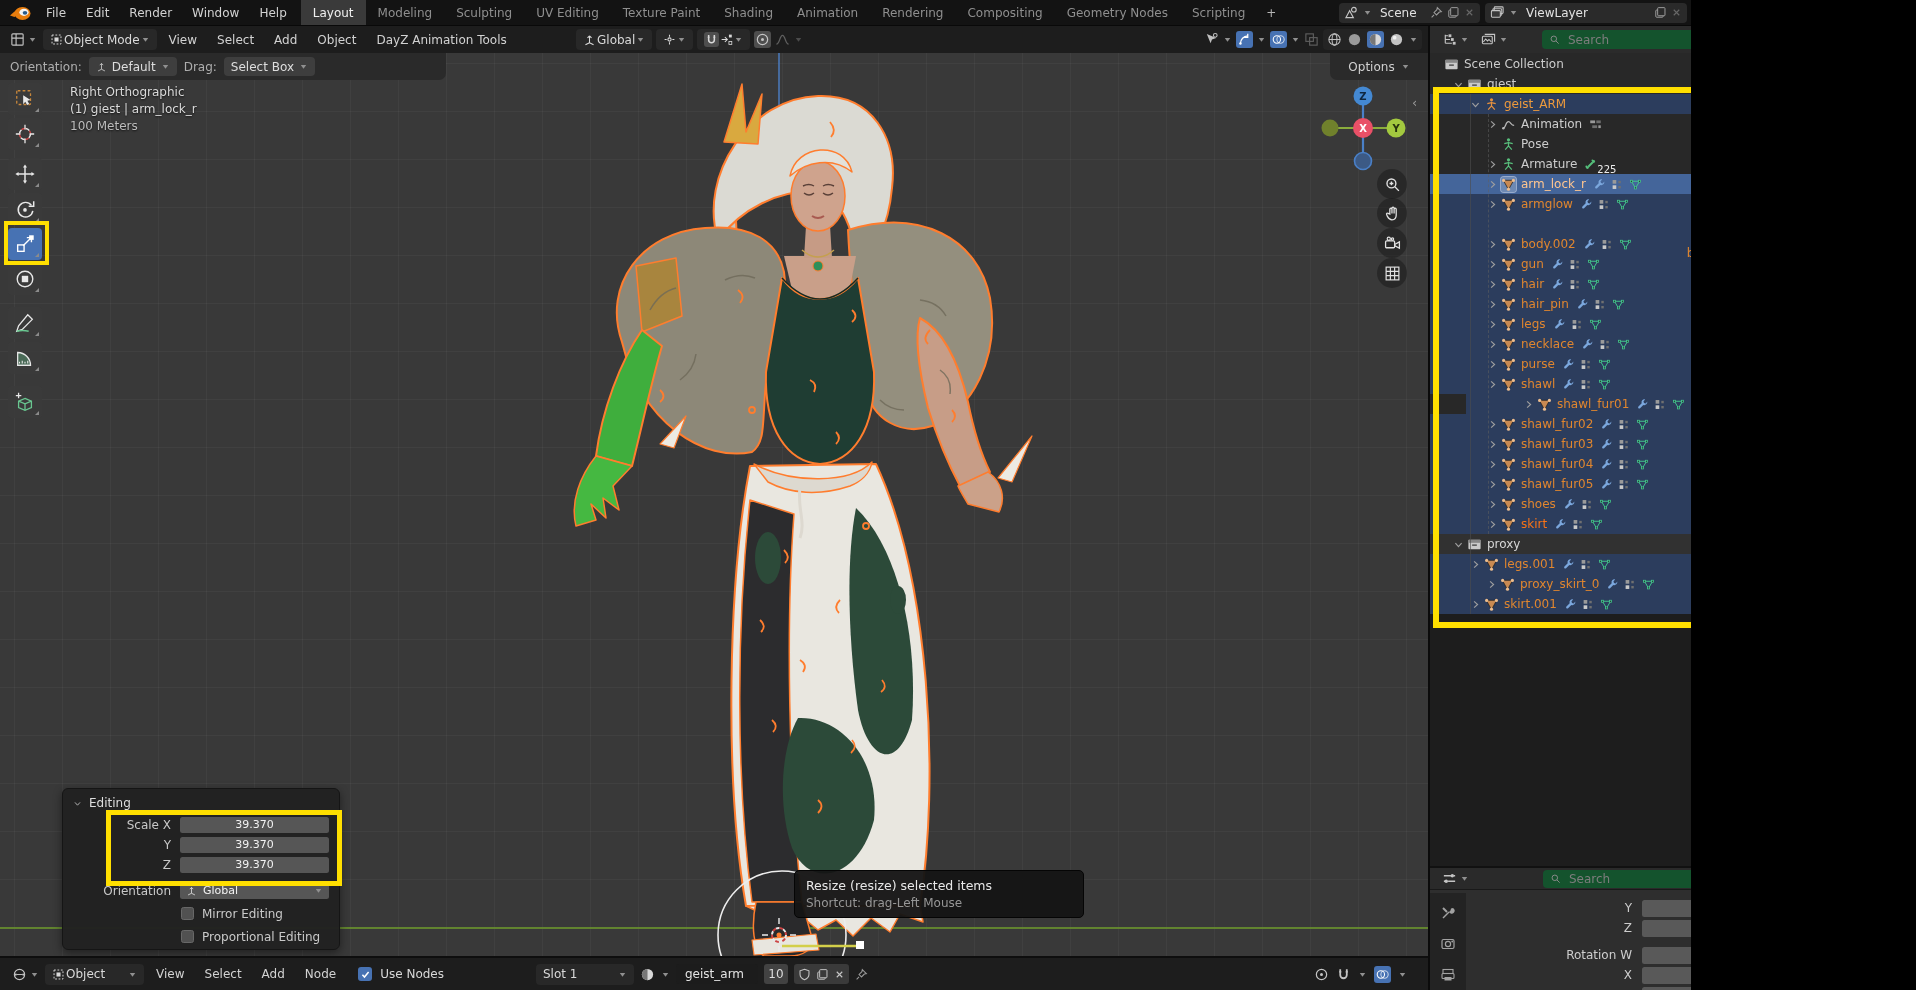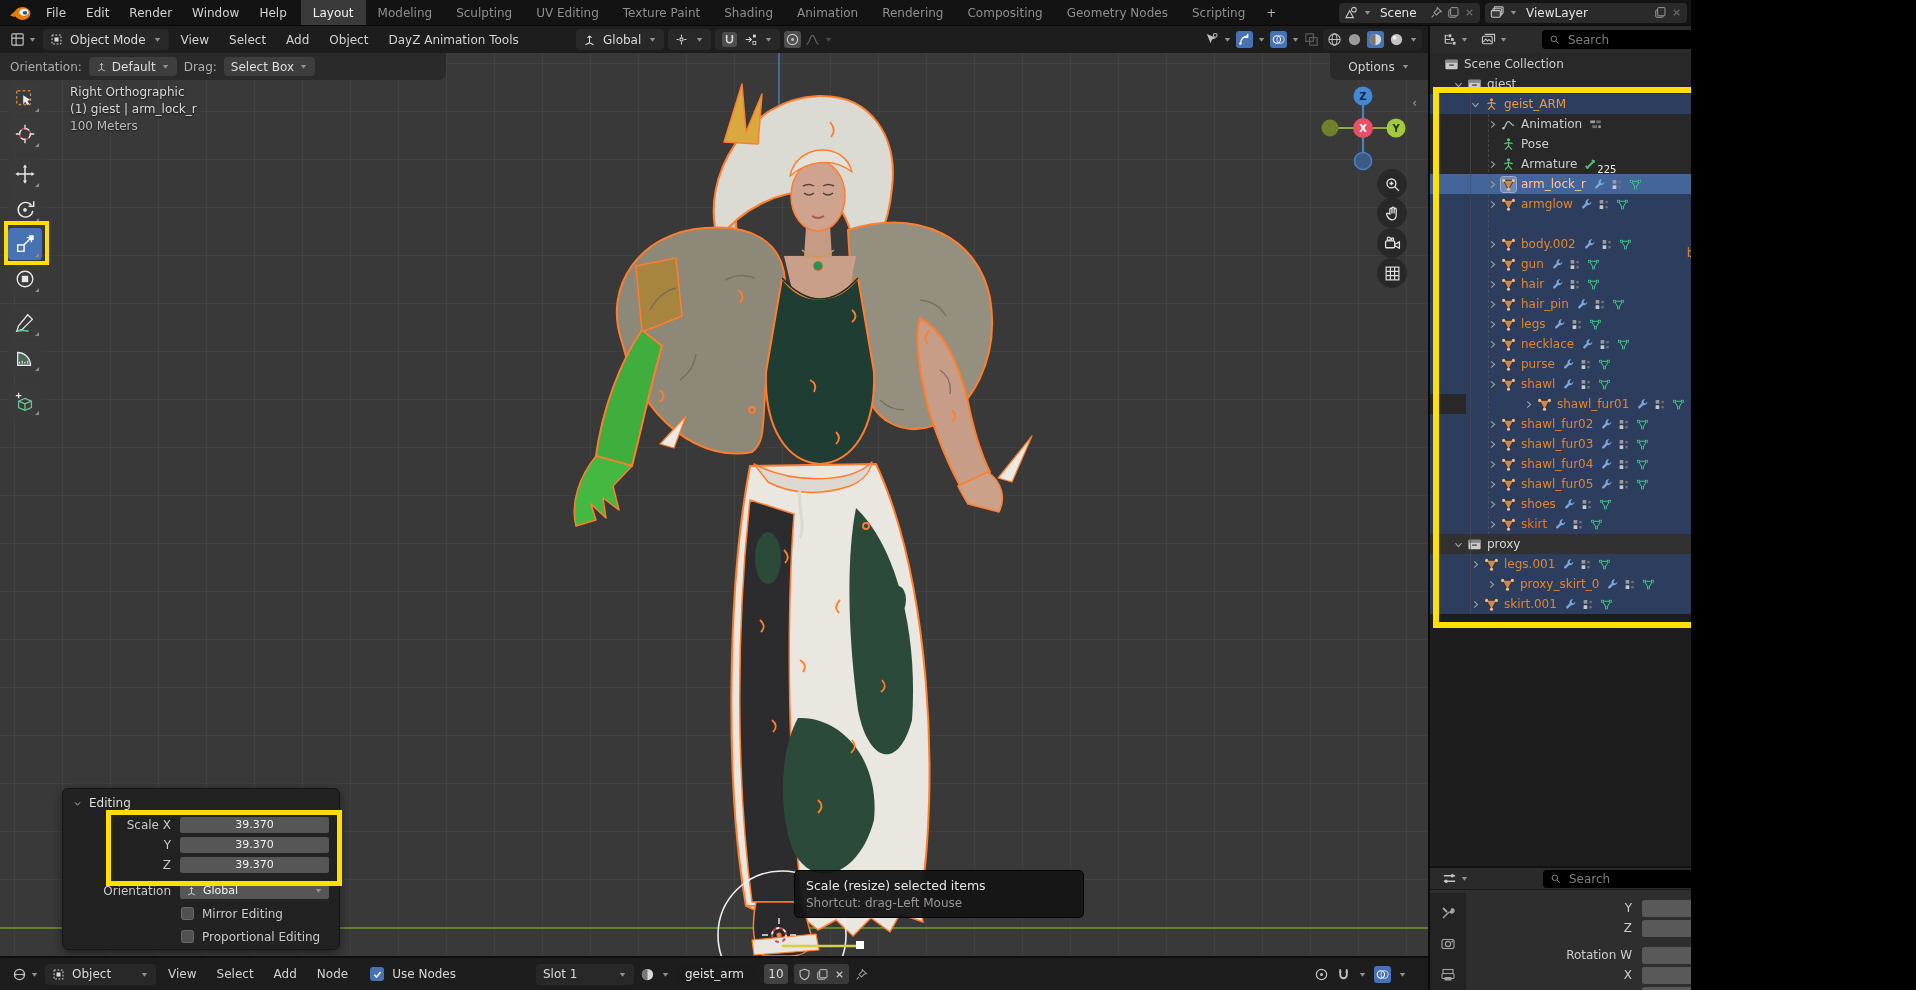--- a/index.html
+++ b/index.html
@@ -17,21 +17,21 @@
   .tab{padding:0 12px;color:#8f8f8f;height:100%;display:flex;align-items:center;white-space:nowrap}
   .tab.active{background:#3a3a3a;color:#f0f0f0}
   .tab.plus{color:#b5b5b5;padding:0 9px}
   .tb-right{margin-left:auto;display:flex;gap:5px;align-items:center;padding-right:4px}
   .widget{display:flex;align-items:center;background:#2a2a2a;border-radius:4px;height:20px;padding:0 5px;gap:4px;color:#c4c4c4}
   .wlabel{color:#e2e2e2;padding:0 4px;min-width:42px}
   
   #left-col{position:absolute;left:0;top:26px;width:1428px;height:964px;overflow:hidden}
   #vp-header{position:absolute;left:0;top:0;width:100%;height:27px;background:#1d1d1d;display:flex;align-items:center;padding:0 6px;box-sizing:border-box;gap:2px;z-index:9}
   .edpair{display:flex;align-items:center;gap:3px;padding:0 4px;color:#c4c4c4}
-  .dd{display:flex;align-items:center;background:#282828;border-radius:4px;height:21px;padding:0 7px;gap:7px;color:#d9d9d9;white-space:nowrap}
+  .dd{display:flex;align-items:center;background:#282828;border-radius:4px;height:21px;padding:0 7px;gap:1px;color:#d9d9d9;white-space:nowrap}
   .dd2{display:flex;align-items:center;background:#3e3e3e;border-radius:4px;height:19px;padding:0 7px;gap:5px;color:#dedede;white-space:nowrap}
   .caret{width:9px;height:9px;color:#909090}
   .vph-center{position:absolute;left:576px;top:3px;display:flex;gap:4px;align-items:center;color:#c4c4c4}
   .vph-right{position:absolute;right:6px;top:3px;display:flex;gap:4px;align-items:center;color:#c0c0c0}
   .tglblue{background:#4772b3;border-radius:3px;padding:2px;color:#fff;display:flex}
   .shade{display:flex;align-items:center;background:#242424;border-radius:4px;padding:2px 4px;gap:5px}
   .shade .on{background:#4772b3;border-radius:3px;padding:1px;display:flex}
   .tgl{background:#4e4e4e;border-radius:3px;padding:1px;display:flex}
   
   #viewport{position:absolute;left:0;top:27px;width:1428px;height:903px;background:#393939;background-image:linear-gradient(rgba(255,255,255,0.035) 1px,transparent 1px),linear-gradient(90deg,rgba(255,255,255,0.035) 1px,transparent 1px);background-size:48px 48px;background-position:14px 10px;overflow:hidden}
@@ -79,21 +79,21 @@
   .bb-mid{position:absolute;left:536px;top:0;height:100%;display:flex;align-items:center;gap:6px}
   .bb-right{position:absolute;left:1314px;top:0;height:100%;display:flex;align-items:center;gap:7px}
   .chip{background:#3a3a3a;border-radius:3px;display:flex;align-items:center;padding:0 4px;height:20px;gap:5px;color:#c6c6c6}
   .namefield{background:#1c1c1c;border-radius:3px;height:20px;display:flex;align-items:center;padding:0 9px;color:#e4e4e4;min-width:64px}
   .users{background:#424242;border-radius:3px;height:20px;min-width:24px;display:flex;align-items:center;justify-content:center;color:#dcdcdc}
   .cbx{width:14px;height:14px;background:#4772b3;border-radius:3px;display:flex;align-items:center;justify-content:center;margin-right:6px}
   .cbx [data-icon]{width:11px;height:11px}
   
   #right-col{position:absolute;left:1428px;top:26px;width:488px;height:964px;background:#1d1d1d;border-left:2px solid #0b0b0b;box-sizing:border-box;overflow:hidden}
   #outliner-header{height:27px;background:#2b2b2b;display:flex;align-items:center;padding:0 8px;gap:4px;color:#c4c4c4}
-  .search{display:flex;align-items:center;background:#000000;border-radius:4px;height:19px;padding:0 7px;gap:6px;color:#8a8a8a}
+  .search{display:flex;align-items:center;background:#14532d;border-radius:4px;height:19px;padding:0 7px;gap:6px;color:#8a8a8a}
   .search input{background:none;border:none;outline:none;color:#cfcfcf;font-size:12px;width:100%;font-family:inherit}
   .search input::placeholder{color:#7d7d7d}
   #ol-search{margin-left:26px;width:226px;box-sizing:border-box}
   #outliner-list{position:absolute;left:0;top:27px;width:100%;background:#282828;padding-top:1px}
   .o-row{display:flex;align-items:center;height:20px;gap:3px;box-sizing:border-box}
   .o-chev{width:11px;height:11px;color:#9e9e9e}
   .o-icon{width:15px;height:15px}
   .o-icon.iconbox{background:rgba(190,205,225,.35);border-radius:3px;box-shadow:0 0 0 1px rgba(220,230,245,.55)}
   .o-extra{width:13px;height:13px;margin-left:2px}
   .o-label{color:#cdcdcd;margin:0 2px;white-space:nowrap}
@@ -691,21 +691,21 @@
           <span class="rp-check"></span>
           <span class="rp-cblabel">Mirror Editing</span>
         </div>
         <div class="rp-row rp-cb">
           <span class="rp-check"></span>
           <span class="rp-cblabel">Proportional Editing</span>
         </div>
       </div>
 
       <div id="tooltip">
-        <div class="tt1">Scale (resize) selected items</div>
+        <div class="tt1">Resize (resize) selected items</div>
         <div class="tt2">Shortcut: drag-Left Mouse</div>
       </div>
 
       <div class="ybox" id="ybox-tool"></div>
       <div class="ybox" id="ybox-resize"></div>
     </div>
 
     <div id="bottom-bar">
       <span class="edpair">
         <span class="s16" data-icon="ed_shader">

